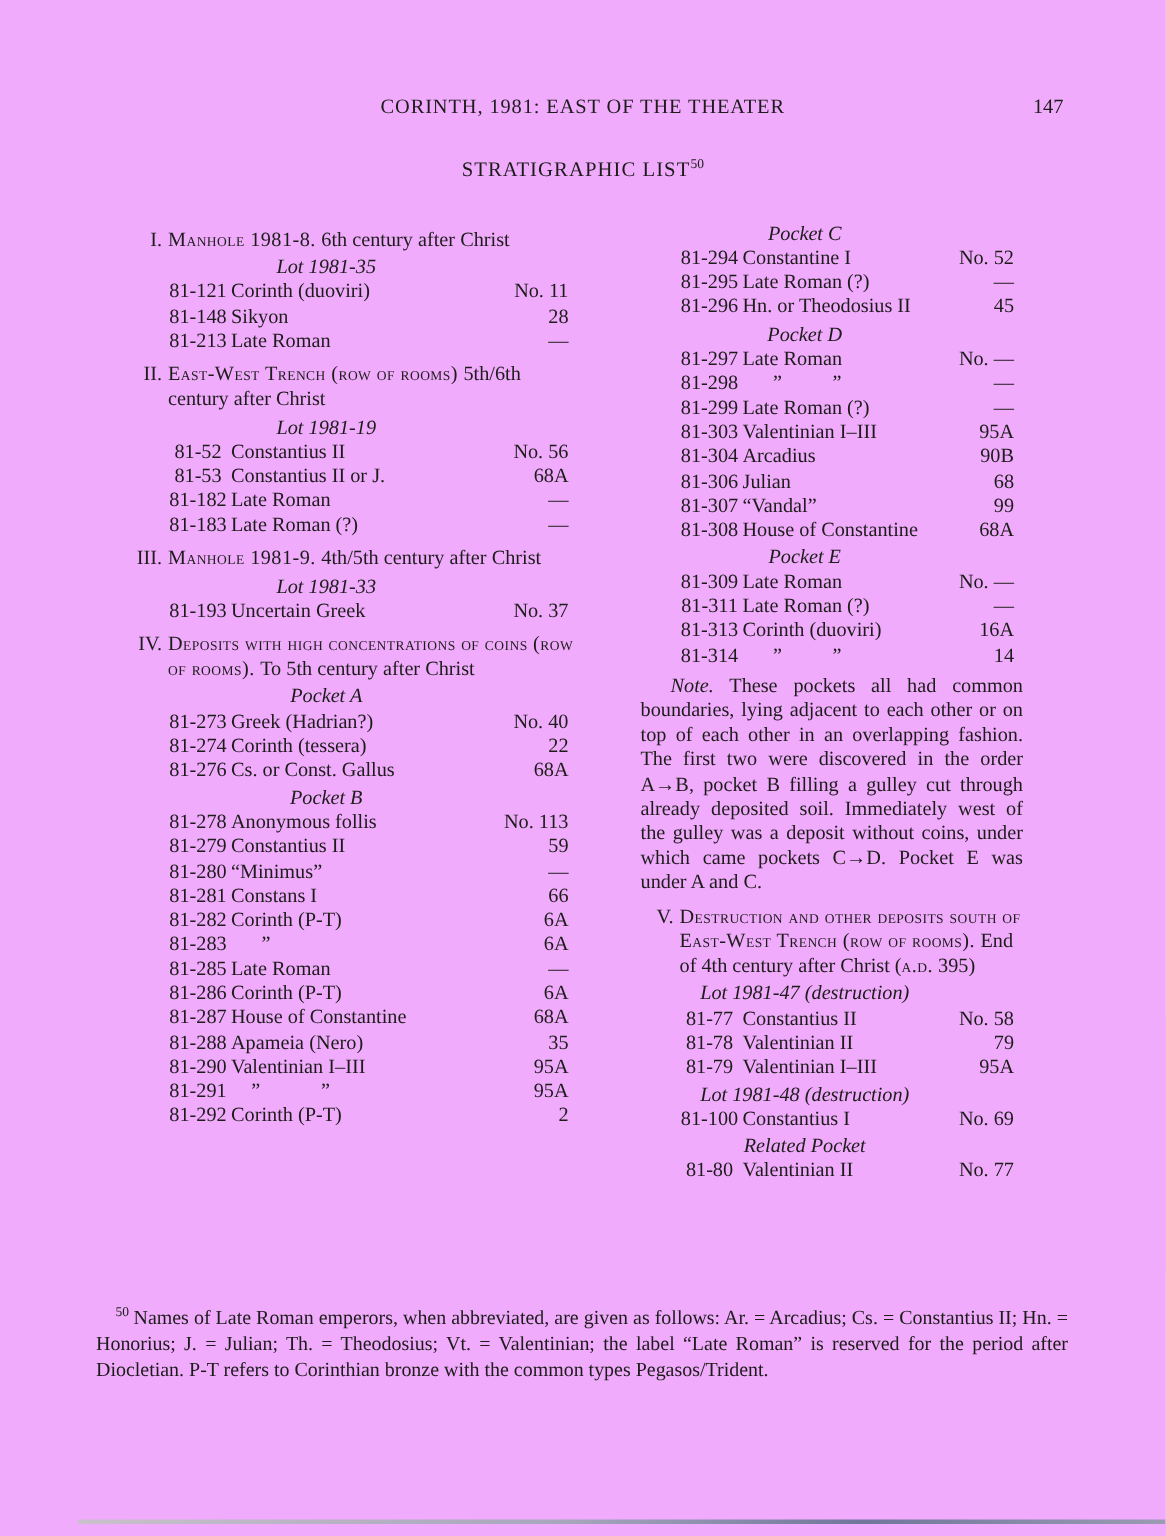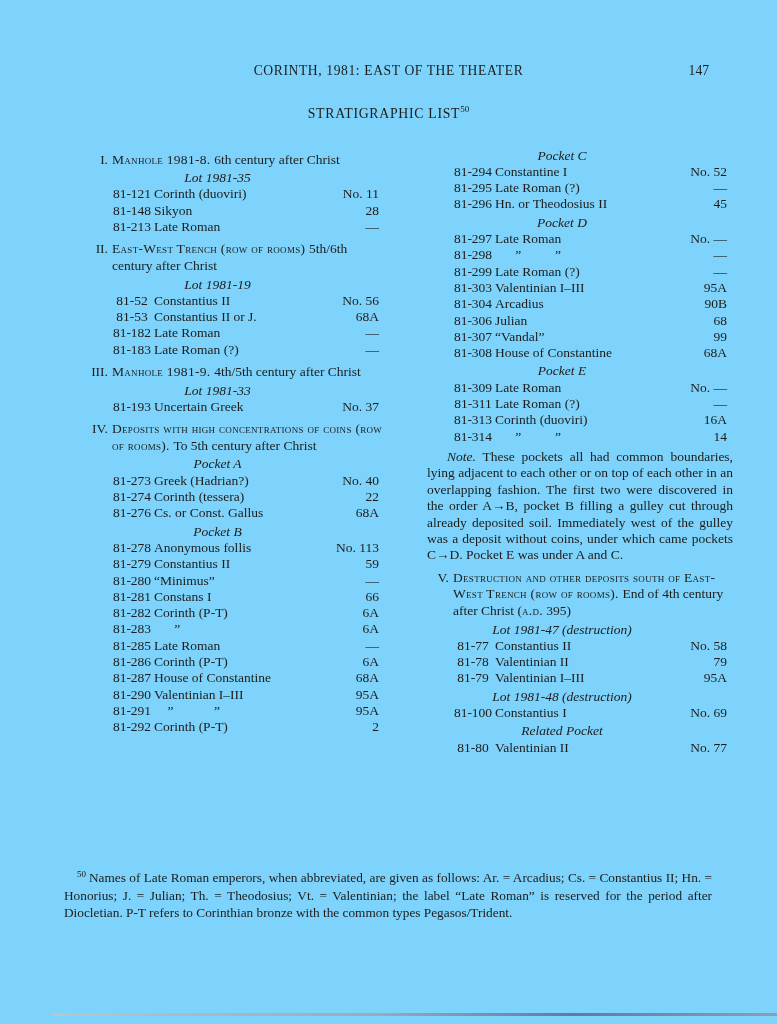--- a/index.html
+++ b/index.html
@@ -5,21 +5,21 @@
   html, body { margin: 0; padding: 0; }
   body {
     width: 777px; height: 1024px;
     background: #e9e9e7;
     font-family: "Liberation Serif", "DejaVu Serif", serif;
     color: #1d1c1a;
   }
   .page {
     position: relative;
     width: 777px; height: 1024px;
-    background: #7dd3fc;
+    background: #f0abfc;
     overflow: hidden;
   }
   
   .running-header {
     position: relative;
     margin: 62px 66px 0 66px;
     text-align: center;
     font-size: 13.6px;
     letter-spacing: 0.6px;
     line-height: 17px;
@@ -40,21 +40,21 @@
   }
   sup, .sup {
     vertical-align: super;
     font-size: 9px;
     letter-spacing: 0;
   }
   
   .main {
     display: flex;
     gap: 42px;
-    margin: 24px 44px 0 86px;
+    margin: 24px 95px 0 86px;
   }
   .col { font-size: 13.5px; line-height: 16.3px; }
   .col-left  { flex: 0 0 299px; }
   .col-right { flex: 1; min-width: 0; }
 
   .heading {
     padding-left: 26px;
     text-indent: -26px;
     margin-top: 6px;
     margin-bottom: 1px;
@@ -231,20 +231,25 @@
           <span class="rid">81-286</span>
           <span class="rdesc">Corinth (P-T)</span>
           <span class="rno">6A</span>
         </div>
         <div class="row">
           <span class="rid">81-287</span>
           <span class="rdesc">House of Constantine</span>
           <span class="rno">68A</span>
         </div>
         <div class="row">
+          <span class="rid">81-288</span>
+          <span class="rdesc">Apameia (Nero)</span>
+          <span class="rno">35</span>
+        </div>
+        <div class="row">
           <span class="rid">81-290</span>
           <span class="rdesc">Valentinian I–III</span>
           <span class="rno">95A</span>
         </div>
         <div class="row">
           <span class="rid">81-291</span>
           <span class="rdesc">    ”            ”</span>
           <span class="rno">95A</span>
         </div>
         <div class="row">

